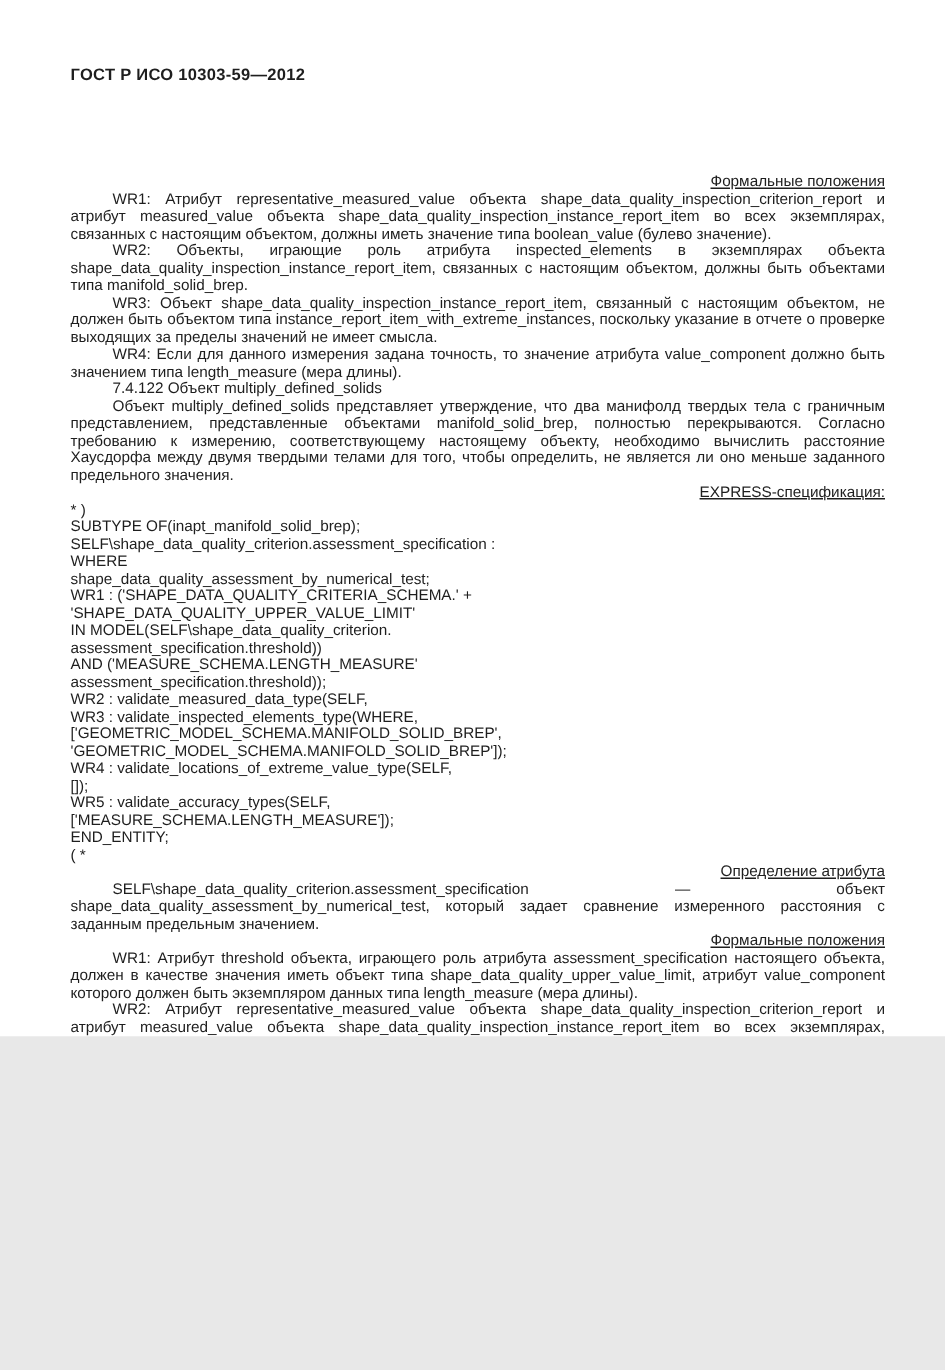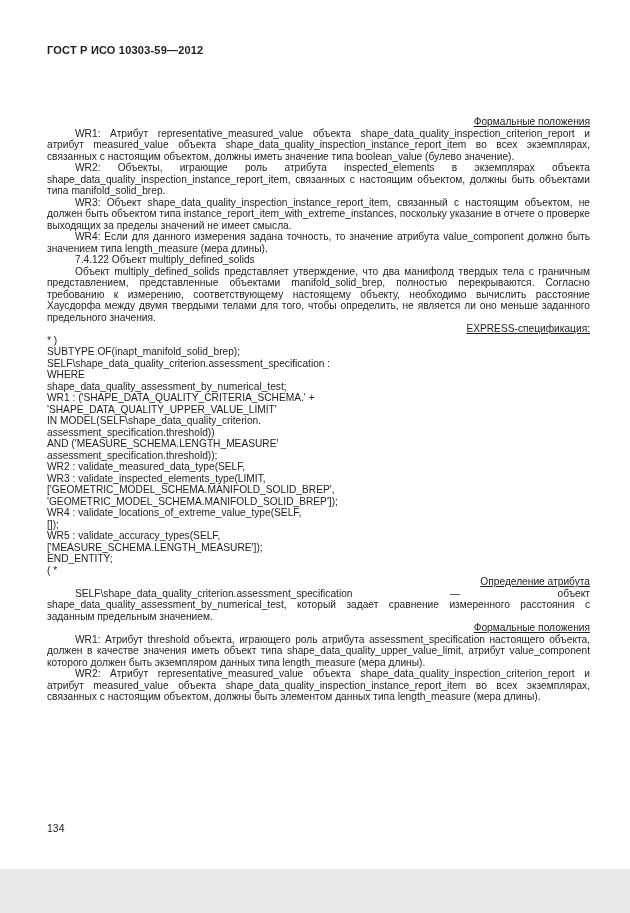--- a/index.html
+++ b/index.html
@@ -1,19 +1,19 @@
 <!DOCTYPE html>
 <html><head>
 <meta charset="utf-8">
 <style>
   * { margin: 0; padding: 0; box-sizing: border-box; }
   html, body { background: #e8e8e8; }
   .page {
     width: 630px;
-    height: 869px;
+    height: 691px;
     margin: 0 auto;
     background: #ffffff;
     position: relative;
     font-family: "Liberation Sans", sans-serif;
     color: #1e1e1e;
     padding: 44px 40px 0 47px;
     overflow: hidden;
   }
   .doc-header {
     font-weight: bold;
@@ -76,21 +76,21 @@
       <div class="code"><span>SELF\shape_data_quality_criterion.assessment_specification :</span></div>
       <div class="code"><span>WHERE</span></div>
       <div class="code"><span>shape_data_quality_assessment_by_numerical_test;</span></div>
       <div class="code"><span>WR1 : ('SHAPE_DATA_QUALITY_CRITERIA_SCHEMA.' +</span></div>
       <div class="code"><span>'SHAPE_DATA_QUALITY_UPPER_VALUE_LIMIT'</span></div>
       <div class="code"><span>IN MODEL(SELF\shape_data_quality_criterion.</span></div>
       <div class="code"><span>assessment_specification.threshold))</span></div>
       <div class="code"><span>AND ('MEASURE_SCHEMA.LENGTH_MEASURE'</span></div>
       <div class="code"><span>assessment_specification.threshold));</span></div>
       <div class="code"><span>WR2 : validate_measured_data_type(SELF,</span></div>
-      <div class="code"><span>WR3 : validate_inspected_elements_type(LIMIT,</span></div>
+      <div class="code"><span>WR3 : validate_inspected_elements_type(WHERE,</span></div>
       <div class="code"><span>['GEOMETRIC_MODEL_SCHEMA.MANIFOLD_SOLID_BREP',</span></div>
       <div class="code"><span>'GEOMETRIC_MODEL_SCHEMA.MANIFOLD_SOLID_BREP']);</span></div>
       <div class="code"><span>WR4 : validate_locations_of_extreme_value_type(SELF,</span></div>
       <div class="code"><span>[]);</span></div>
       <div class="code"><span>WR5 : validate_accuracy_types(SELF,</span></div>
       <div class="code"><span>['MEASURE_SCHEMA.LENGTH_MEASURE']);</span></div>
       <div class="code"><span>END_ENTITY;</span></div>
       <div class="code"><span>( *</span></div>
       <div class="underline"><span>Определение атрибута</span></div>
       <div class="para"><span class="b">SELF\shape_data_quality_criterion.assessment_specification</span><span> — объект </span><span class="b">shape_data_quality_assessment_by_numerical_test</span><span>, который задает сравнение измеренного расстояния с заданным предельным значением.</span></div>

